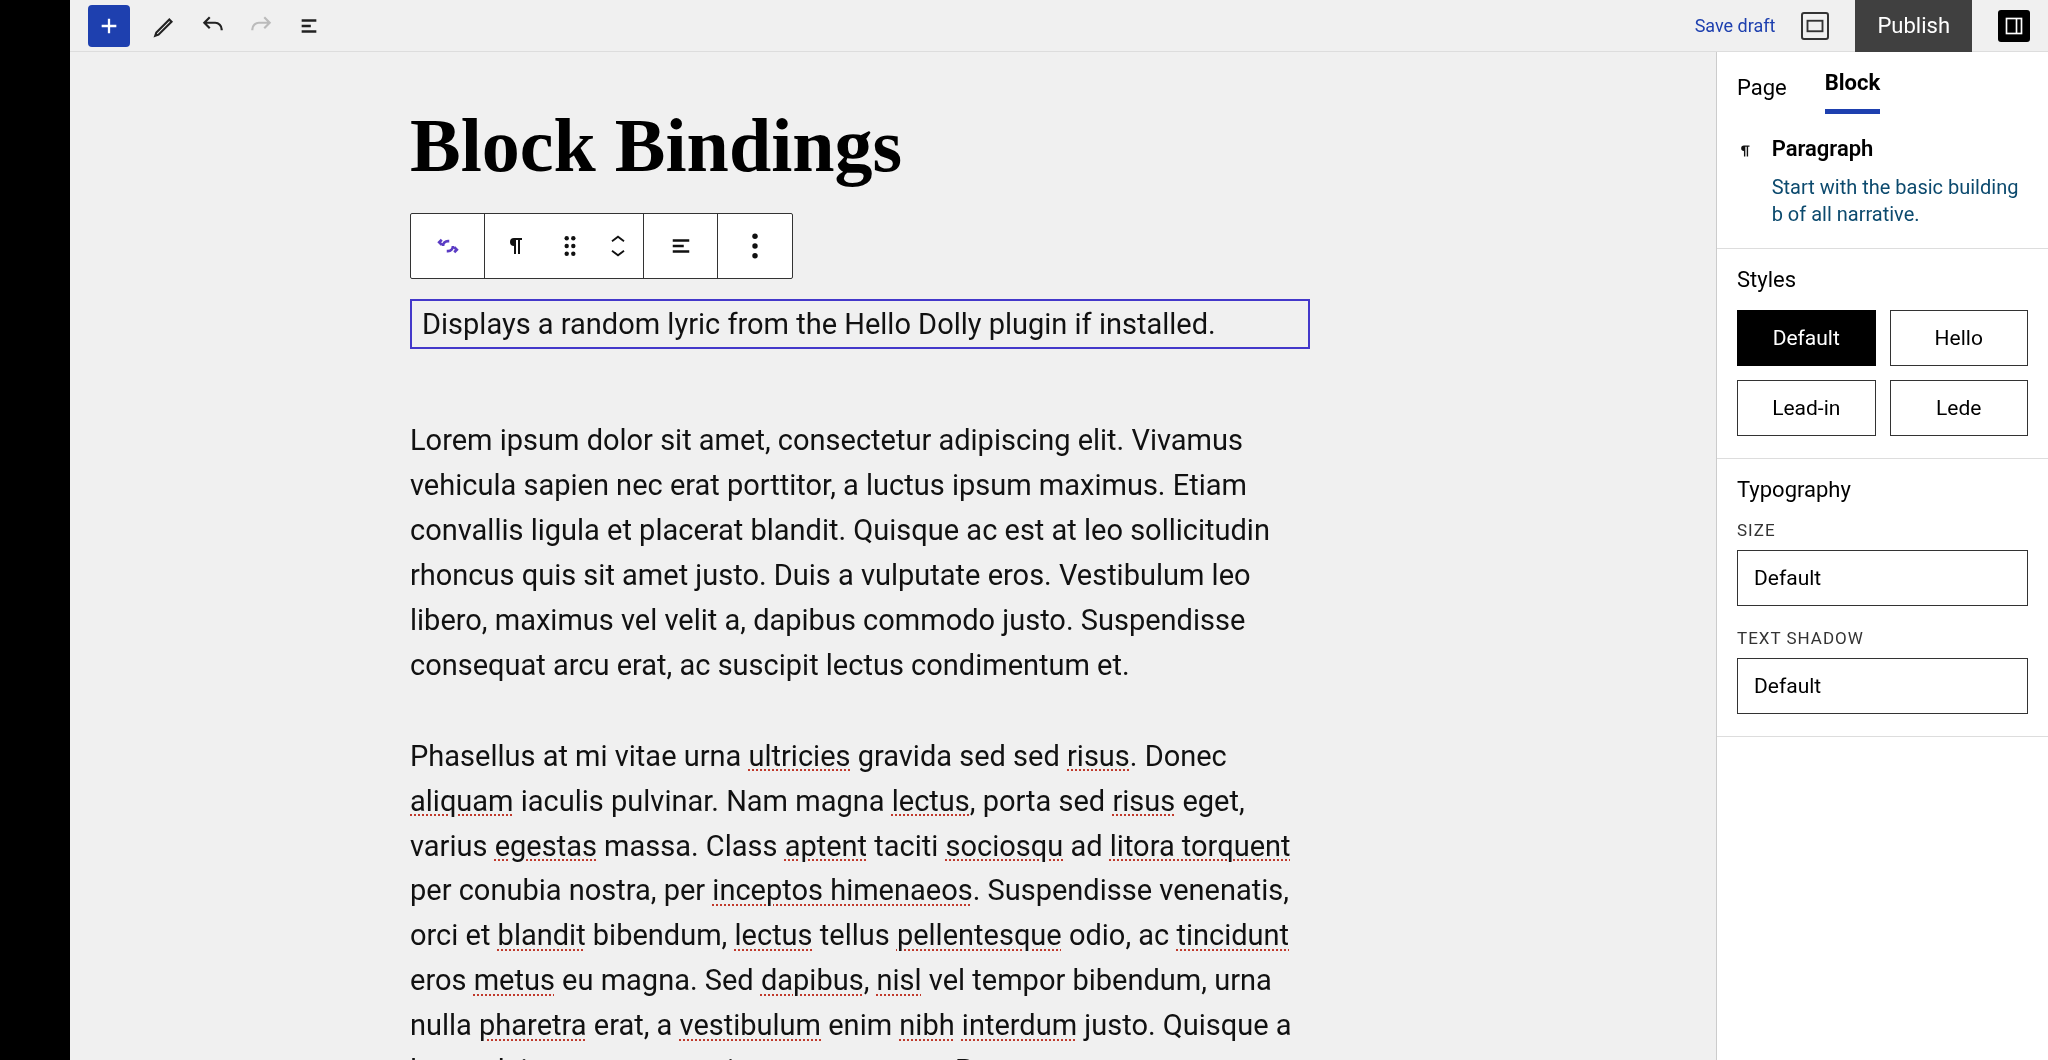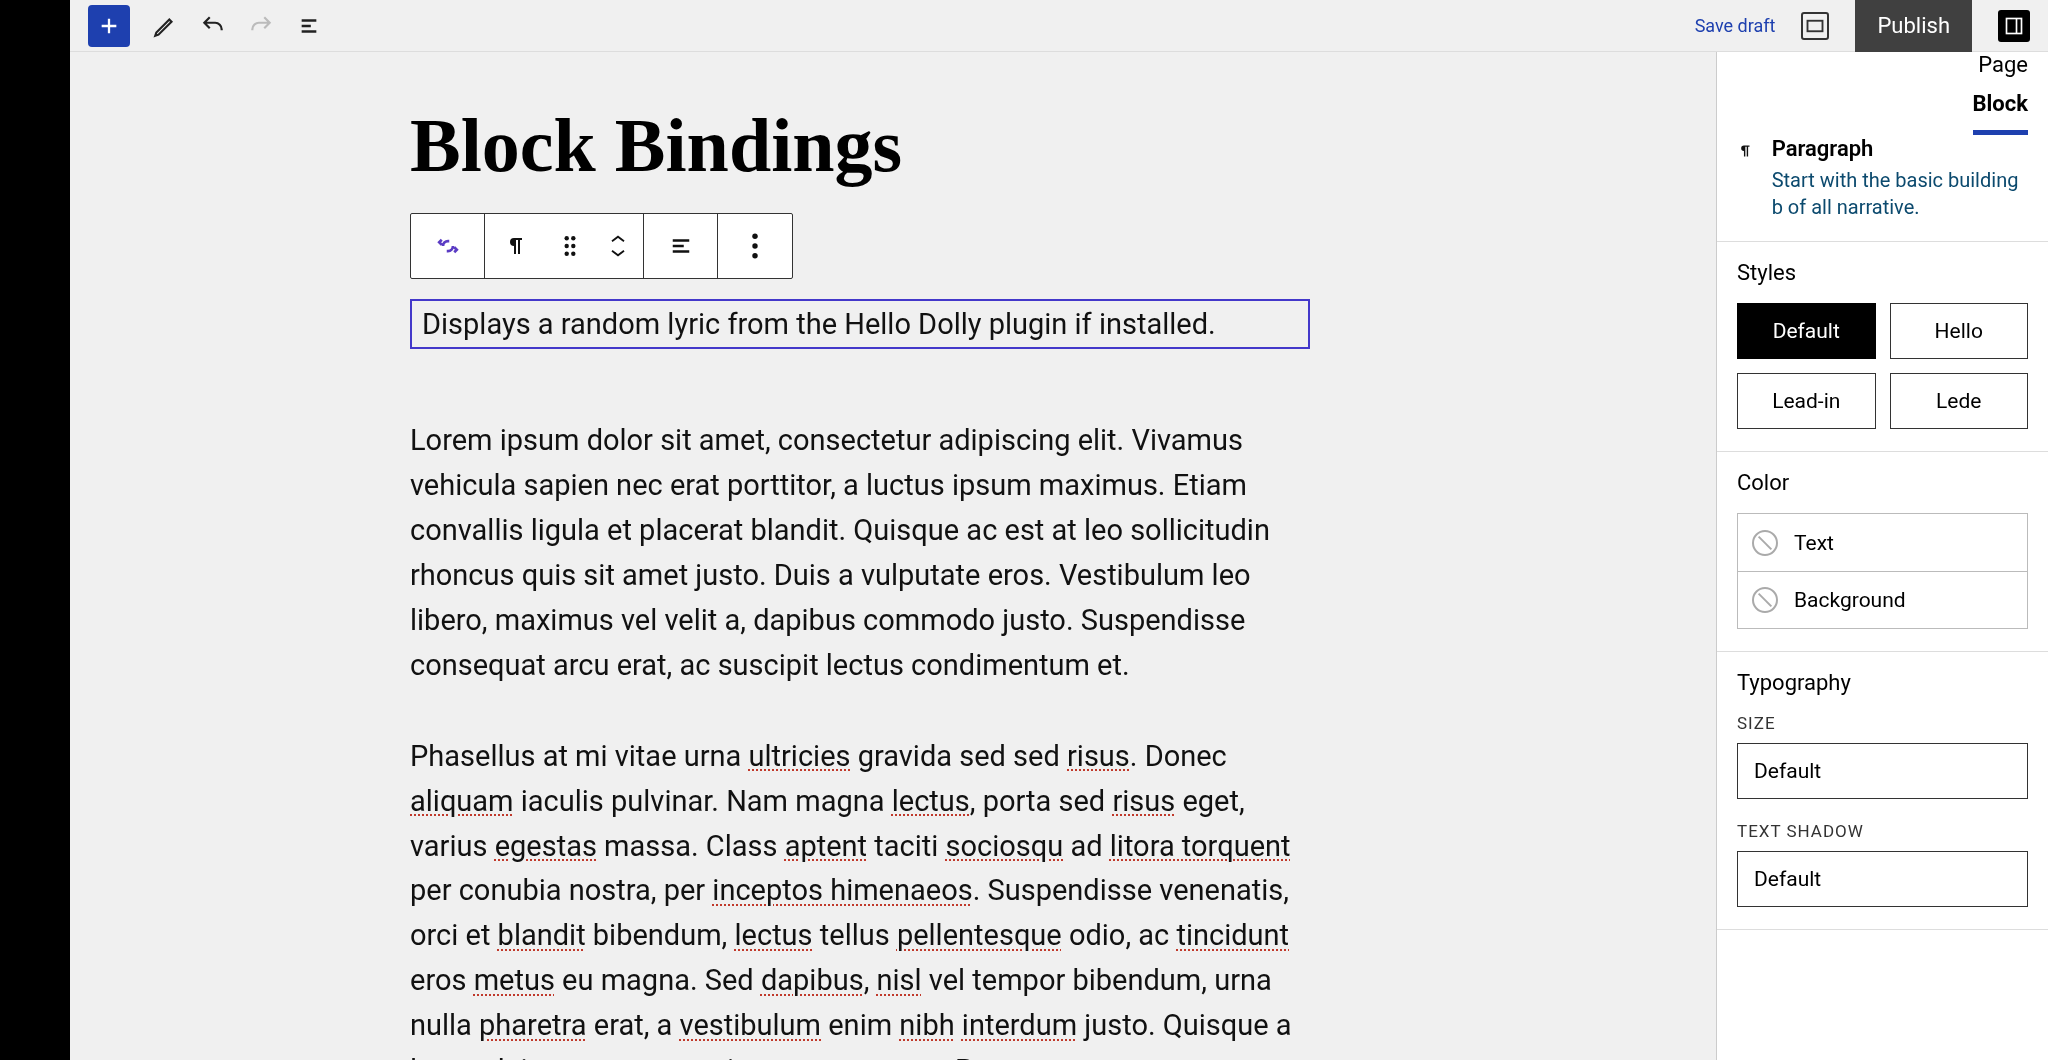--- a/index.html
+++ b/index.html
@@ -90,25 +90,25 @@
 }
 .para .sc { text-decoration: underline dotted #c0392b; text-decoration-thickness:2px; text-underline-offset:4px;margin-top:38px;}
 
 .sidebar {
   width: 332px;
   border-left: 1.5px solid #ccc;
   background:#fff;
   display:flex; flex-direction:column;
   font-size:21px;
 }
-.tabs { display:flex; padding: 0 20px; height:62px; align-items:flex-end;flex-direction:column; }
+.tabs { display:flex; padding: 0 20px; gap:38px; height:62px; align-items:flex-end; }
 .tab { padding-bottom:14px; cursor:pointer; font-size:22px; }
 .tab.active { font-weight:700; border-bottom:5px solid #1e40af; }
 .block-header { display:flex; gap:18px; padding:22px 20px 20px 20px; border-bottom:1.5px solid #ddd;}
-.block-header .bh-title{font-weight:600; font-size:22px; margin-bottom:6px;}
+.block-header .bh-title{font-weight:600; font-size:22px; margin-bottom:13px;}
 .block-header .bh-desc{font-size:20px; color:#0c4a6e; line-height:1.35;}
 .section { padding: 18px 20px 22px 20px; border-bottom:1.5px solid #ddd;}
 .section-title { font-size:22px; margin-bottom:18px; }
 .section-sublabel{font-size:17px; letter-spacing:1px; color:#333; margin-bottom:10px;}
 .style-grid { display:grid; grid-template-columns: 1fr 1fr; gap:14px; }
 .style-chip { border:1.5px solid #333; height:56px; display:flex; align-items:center; justify-content:center; cursor:pointer; font-size:21px;}
 .style-chip.active { background:#000; color:#fff; border-color:#000;}
 .color-row { display:flex; align-items:center; gap:16px; height:58px; border:1.5px solid #bbb; border-bottom:none; padding:0 14px; cursor:pointer;}
 .color-row:last-child{border-bottom:1.5px solid #bbb;}
 .swatch { width:26px; height:26px; border-radius:50%; border:2px solid #aaa; position:relative;}
@@ -245,33 +245,20 @@
       <div class="section">
         <div class="section-title">Styles</div>
         <div class="style-grid" id="style-grid">
               <div class="style-chip active">Default</div>
               <div class="style-chip">Hello</div>
               <div class="style-chip">Lead-in</div>
               <div class="style-chip">Lede</div>
             </div>
       </div>
 
-      <div class="section">
-        <div class="section-title">Color</div>
-        <div id="color-rows">
-              <div class="color-row">
-                <div class="swatch"></div>
-                <span>Text</span>
-              </div>
-              <div class="color-row">
-                <div class="swatch"></div>
-                <span>Background</span>
-              </div>
-            </div>
-      </div>
 
       <div class="section">
         <div class="section-title">Typography</div>
         <div class="section-sublabel">SIZE</div>
         <div class="dropdown" style="margin-bottom:22px">Default</div>
         <div class="section-sublabel">TEXT SHADOW</div>
         <div class="dropdown">Default</div>
       </div>
 
     </div>

